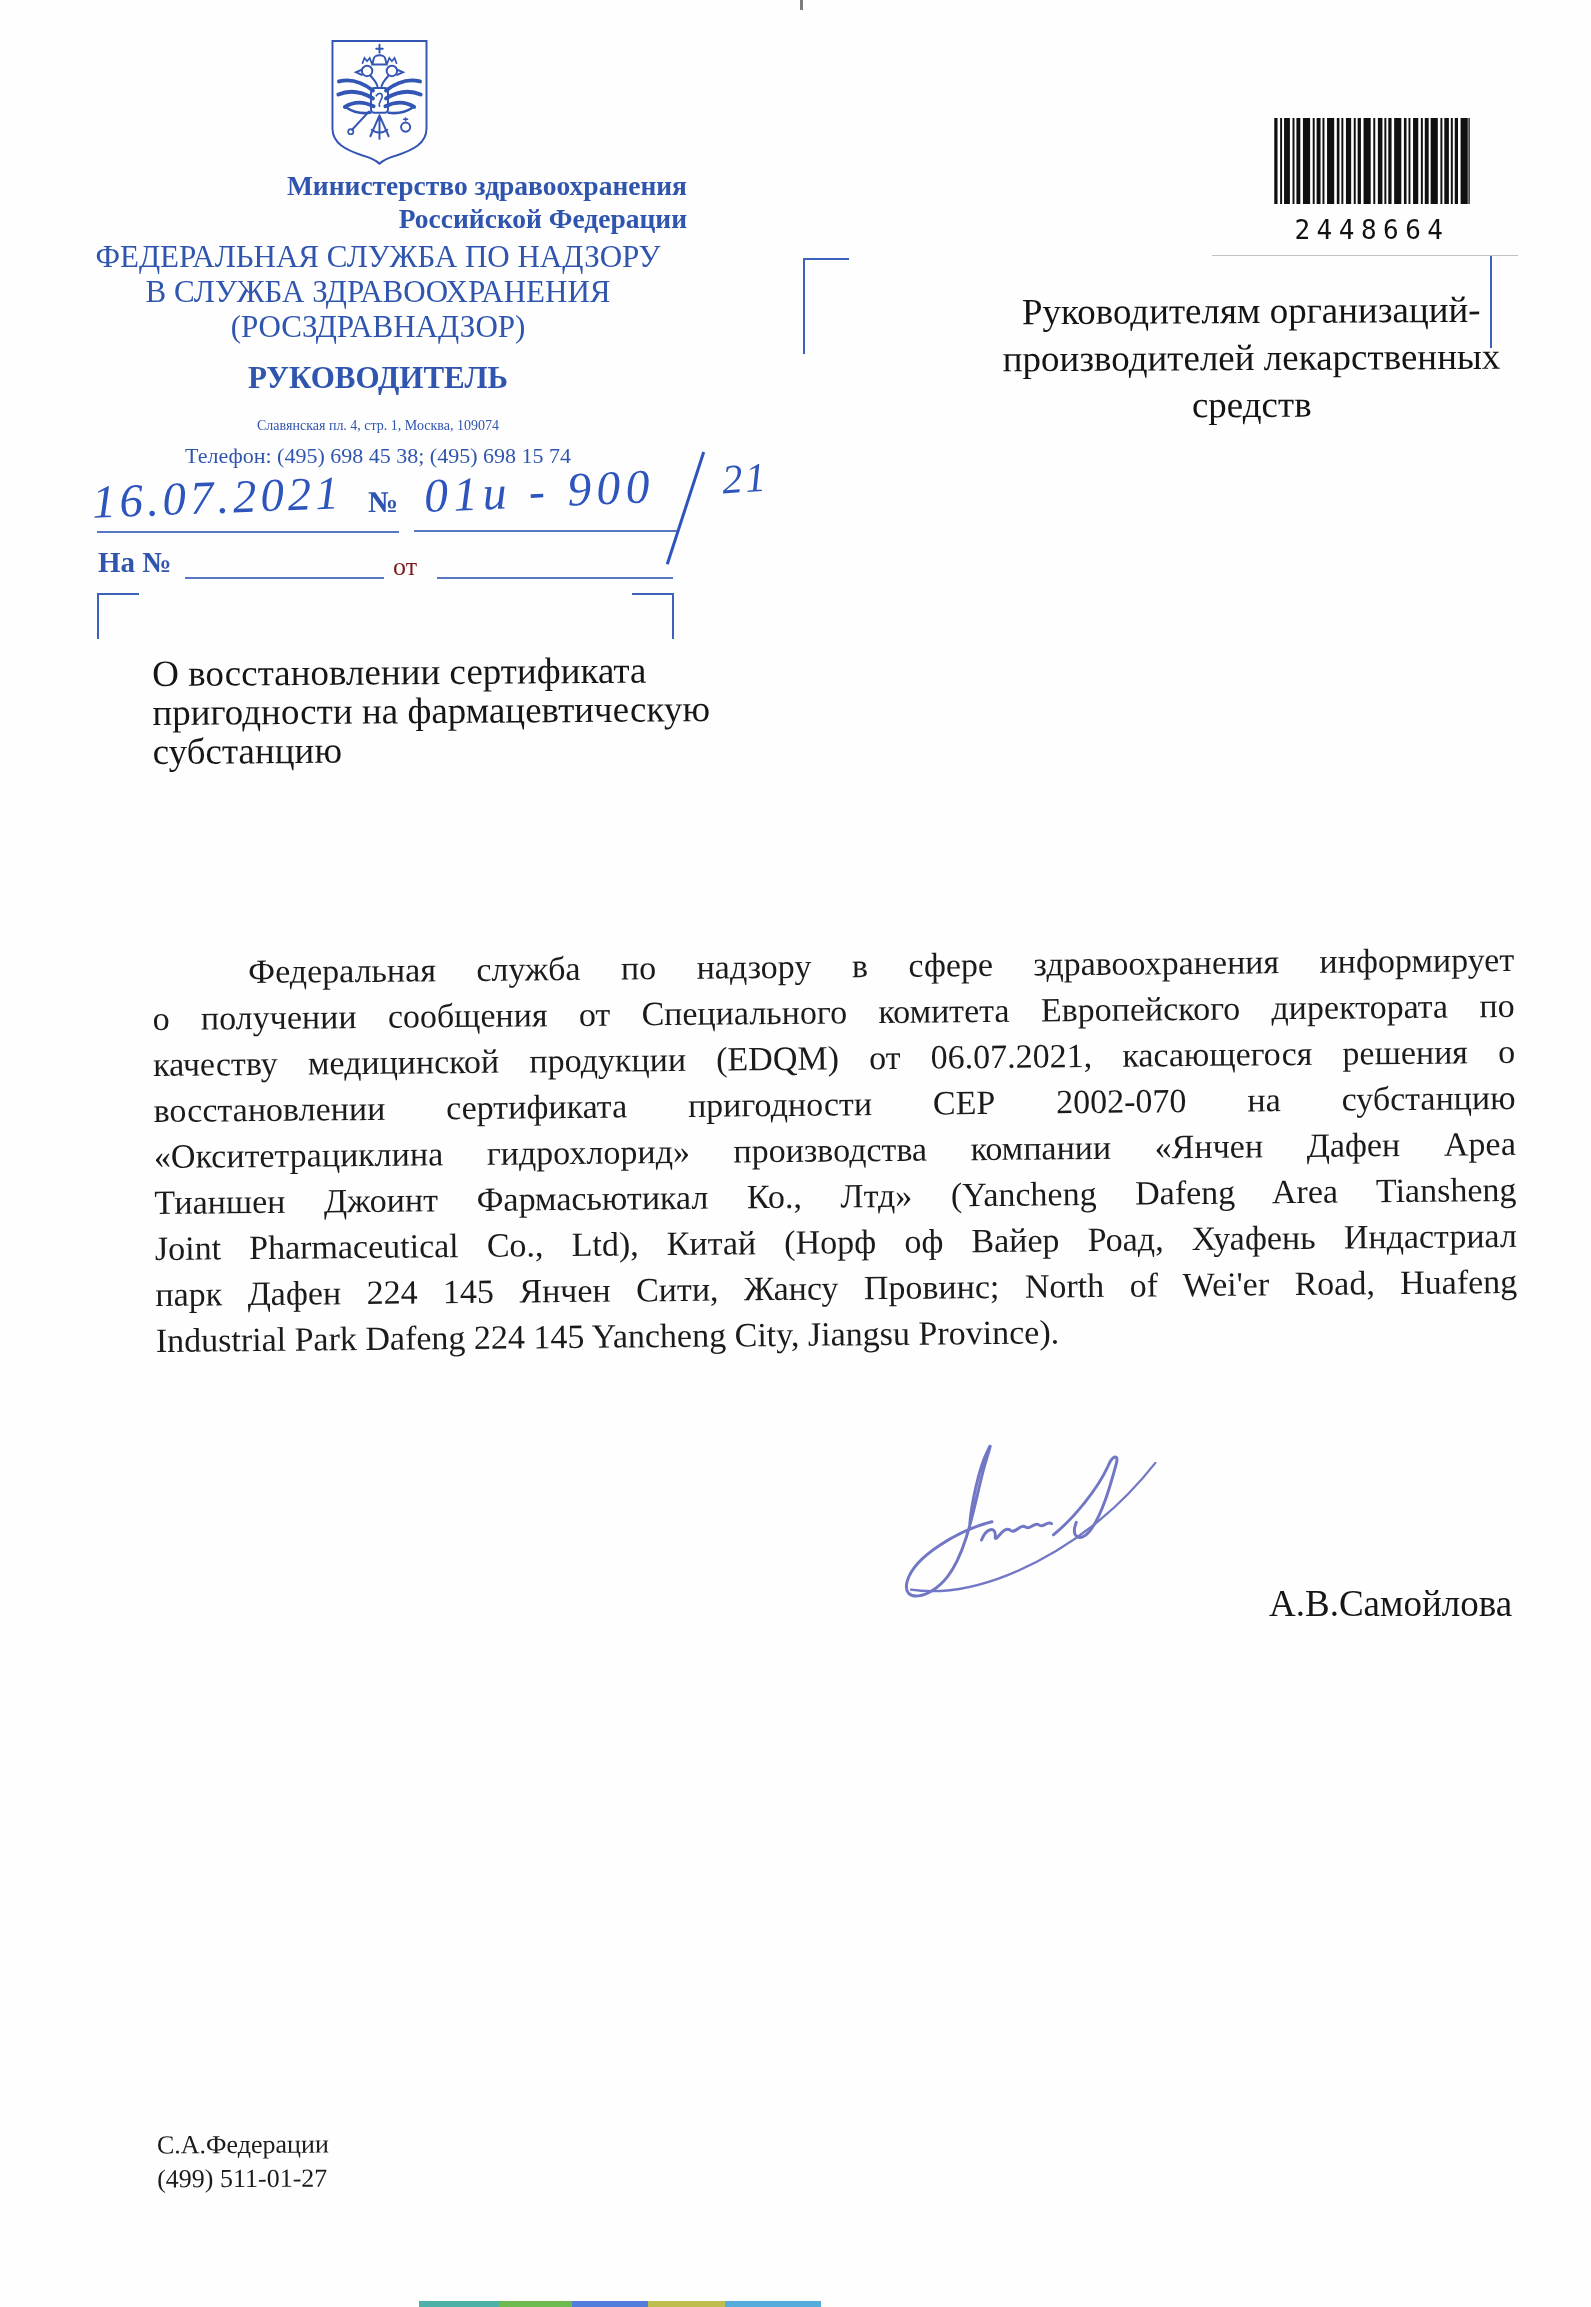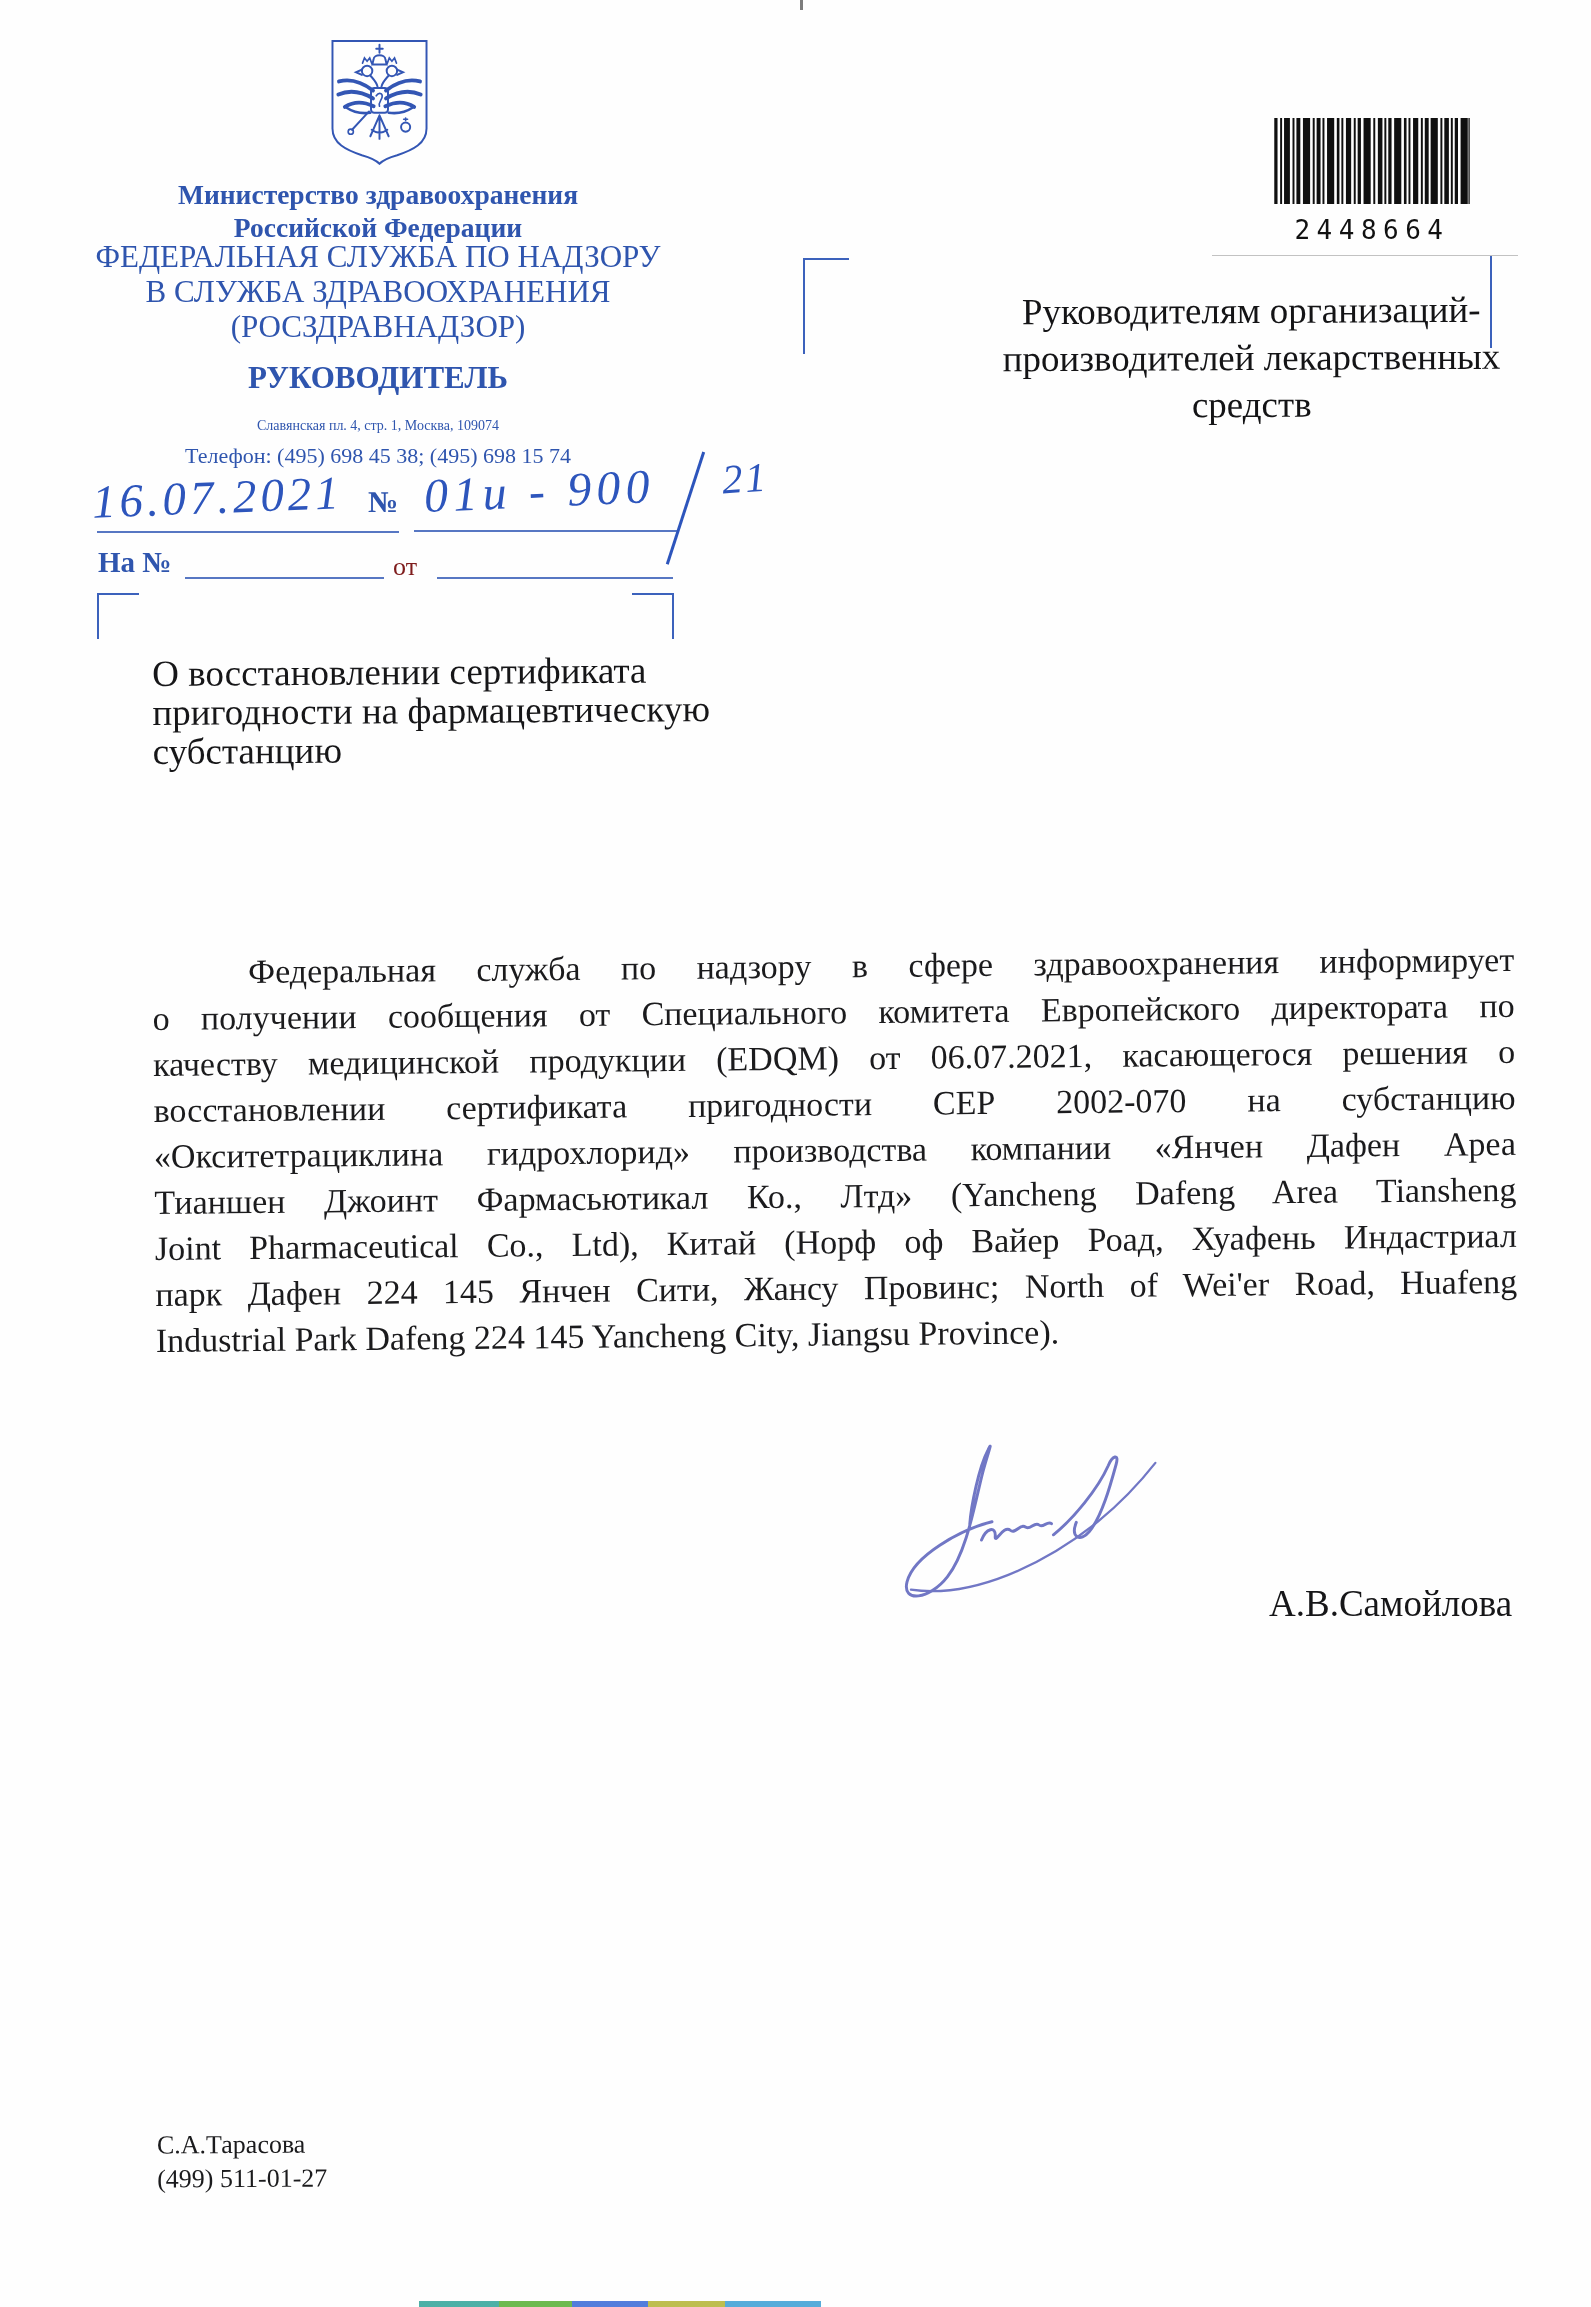--- a/index.html
+++ b/index.html
@@ -7,21 +7,21 @@
     width:1591px;height:2307px;position:relative;overflow:hidden;
     background:#fefefe;
     font-family:"Liberation Serif","DejaVu Serif",serif;
     color:#1e1e20;
   }
   .abs{position:absolute;}
 
   
   .lh-col{left:69px;width:618px;text-align:center;color:#2f55ae;}
   .emblem{left:327px;top:37px;width:105px;height:128px;}
-  .ministry{top:178px;font-size:27.5px;font-weight:bold;line-height:33px;}
+  .ministry{top:169px;font-size:27.5px;font-weight:bold;line-height:33px;text-align:right;}
   .service{top:239px;font-size:31px;font-weight:normal;line-height:35px;}
   .pos-title{top:361px;font-size:31px;font-weight:bold;line-height:34px;}
   .addr{top:411px;font-size:14px;line-height:30px;}
   .phone{top:441px;font-size:22px;line-height:30px;}
 
   
   .hand{
     font-family:"Liberation Serif",serif;font-style:italic;
     color:#2d55bc;white-space:nowrap;
   }
@@ -229,19 +229,19 @@
   <g fill="none" stroke="#6a70c2" stroke-width="4.5" stroke-linecap="round" opacity="0.95">
     <path d="M168 148 C120 160 48 200 38 240 C30 272 72 268 100 232 C130 194 142 118 154 72 C162 42 170 22 162 38 C148 64 136 124 134 152"></path>
     <path d="M152 176 c7 -18 22 -22 21 -6 c-1 14 13 -18 23 -9 c8 7 15 -11 23 -5 c7 6 14 -9 21 -3 c6 5 13 -7 19 -2"></path>
     <path d="M262 168 C292 144 330 98 346 62 C352 47 363 43 358 60 C349 93 336 140 317 163 C303 180 288 172 297 149"></path>
     <path d="M44 252 C140 266 250 212 330 148 C364 120 396 86 418 58" stroke-width="3.5"></path>
   </g>
 </svg>
 <div class="abs signer">А.В.Самойлова</div>
 
 <div class="abs footer">
-  <div>С.А.Тарасова</div>
+  <div>С.А.Федерации</div>
   <div>(499) 511-01-27</div>
 </div>
 
 <div class="abs top-tick"></div>
 <div class="abs bottom-strip"></div>
 
 
 </body></html>

